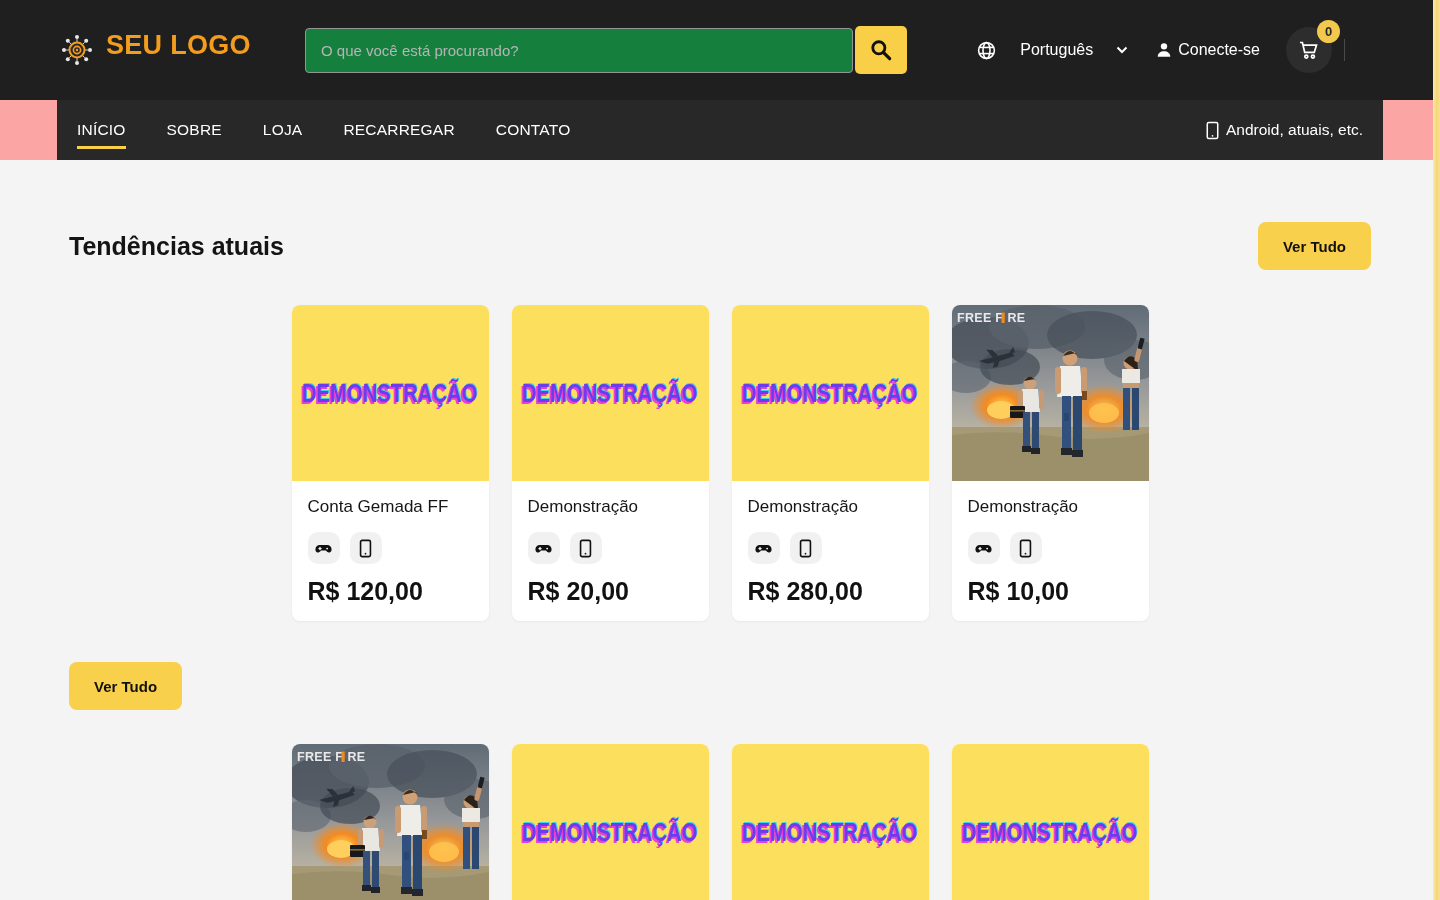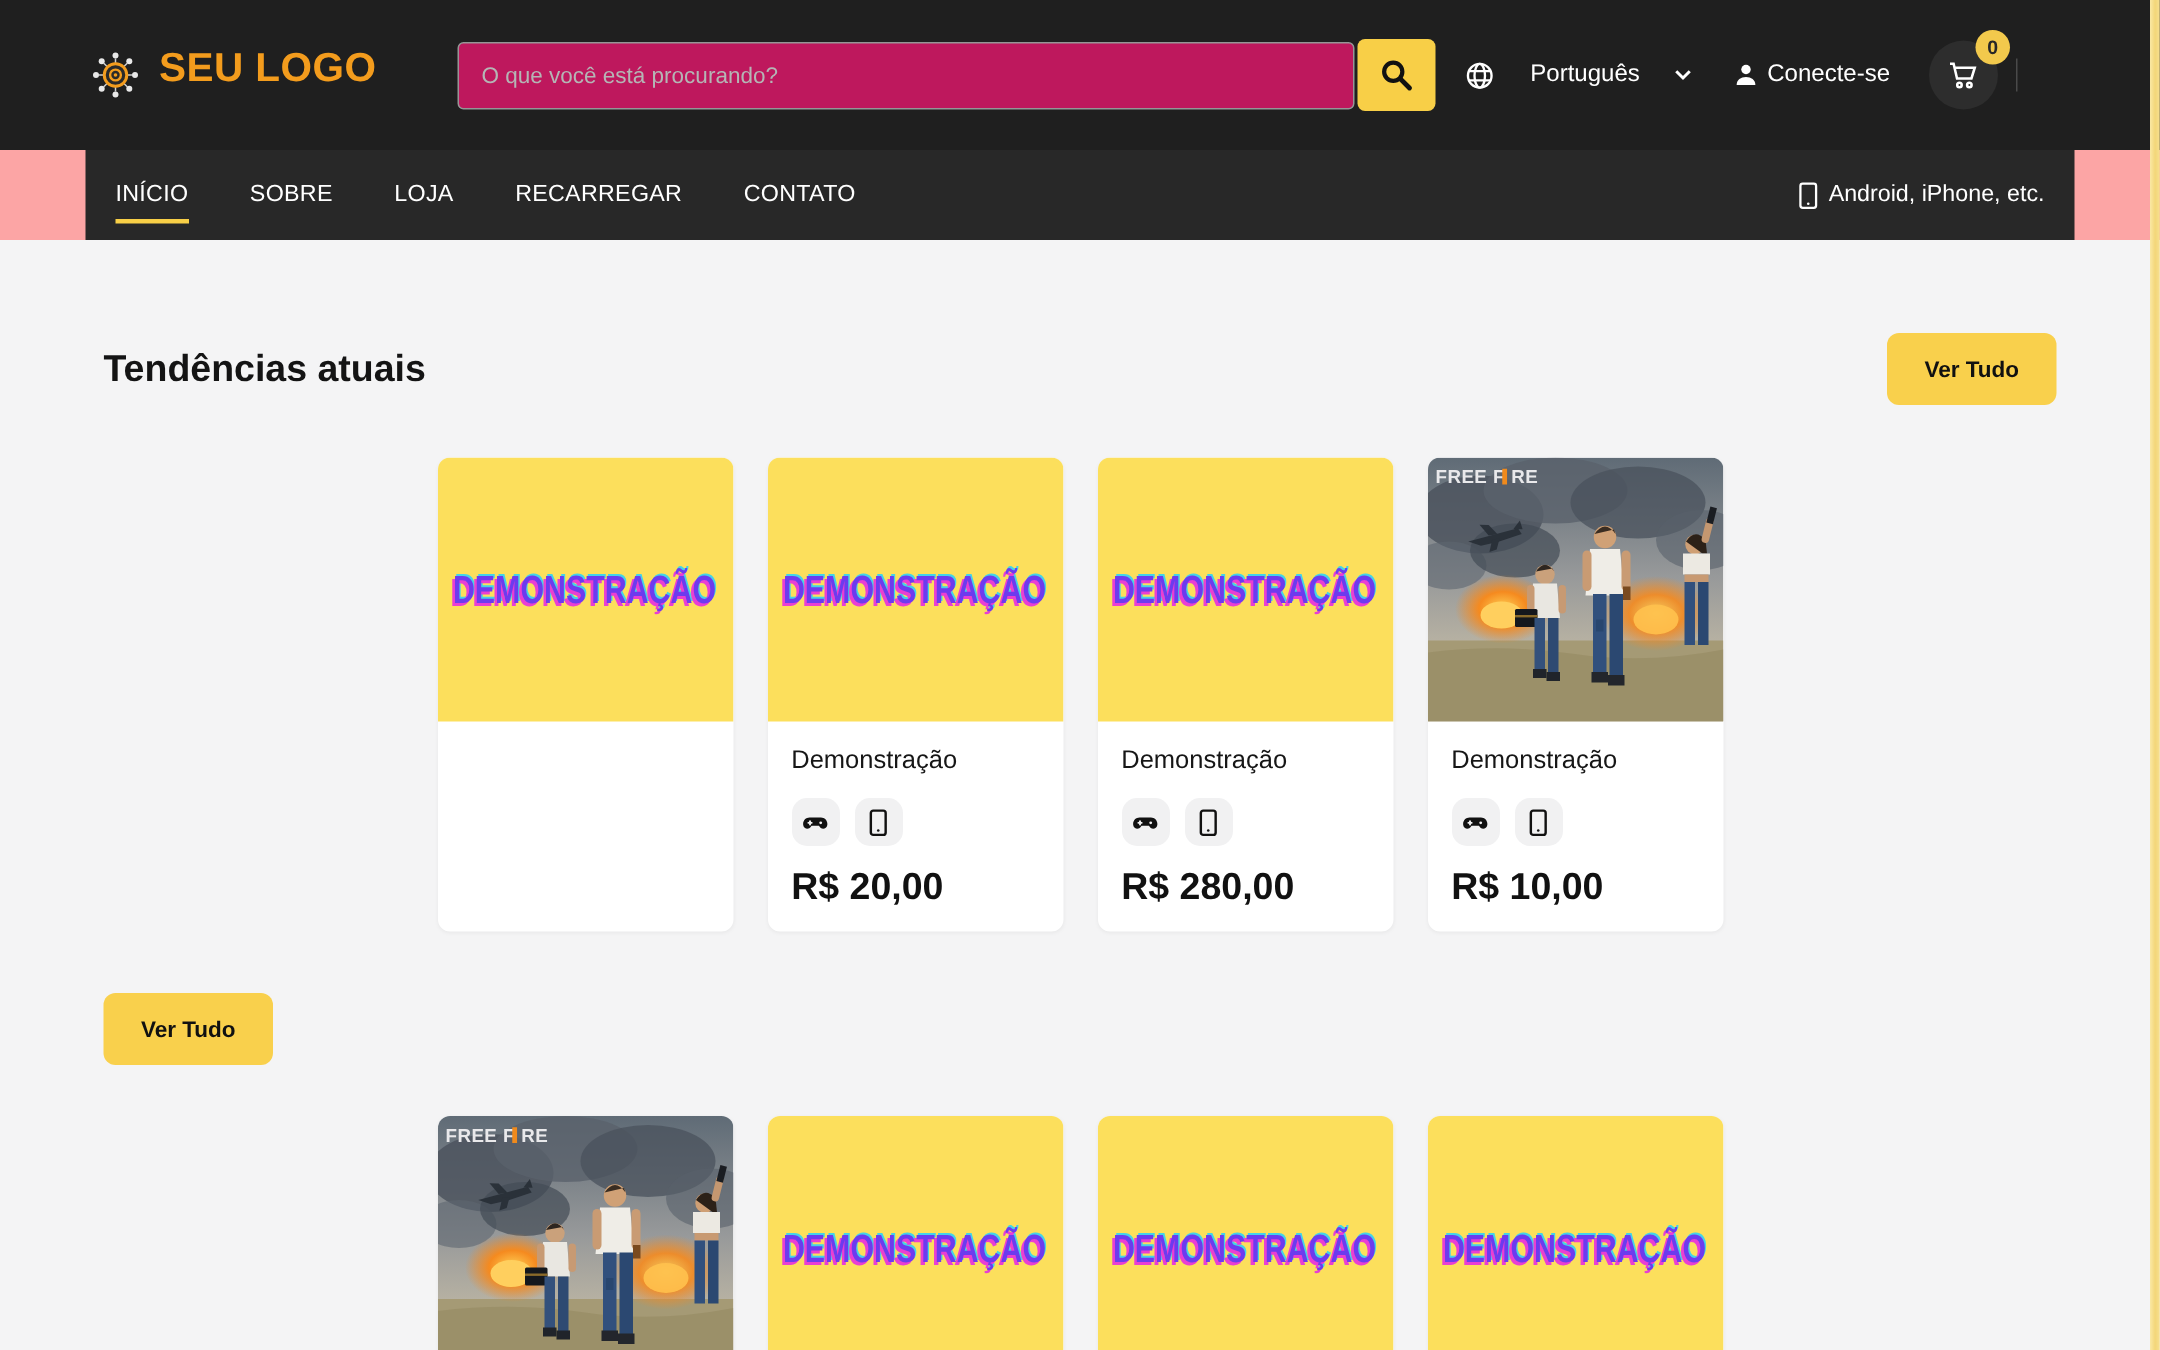--- a/index.html
+++ b/index.html
@@ -10,21 +10,21 @@
     font-family: "Liberation Sans", sans-serif;
   }
 
   
   .top-header { position: relative; height: 100px; background: #1f1f1f; }
   .logo { position: absolute; left: 57px; top: 50%; transform: translateY(-50%);
           display: flex; align-items: flex-start; gap: 9px; cursor: pointer; }
   .logo-text { font-size: 27px; font-weight: bold; color: #f39c1d; letter-spacing: .3px; }
 
   .search { position: absolute; left: 305px; top: 26px; display: flex; align-items: center; }
-  .search input { width: 598px; height: 45px; background: #be185d; border: 1px solid #969696;
+  .search input { width: 548px; height: 45px; background: #15803d; border: 1px solid #969696;
     border-radius: 4px; color: #e0e0e0; padding: 0 15px; font-size: 15px; outline: none;
     font-family: "Liberation Sans", sans-serif; }
   .search input::placeholder { color: #b5b5b5; }
   .search-btn { width: 52px; height: 48px; margin-left: 2px; background: #f8cf47; border: none;
     border-radius: 5px; display: flex; align-items: center; justify-content: center; cursor: pointer; }
 
   .header-right { position: absolute; right: 95px; top: 0; height: 100px;
     display: flex; align-items: center; gap: 26px; }
   .lang, .account { display: flex; align-items: center; gap: 23px; color: #fff;
     font-size: 16px; cursor: pointer; white-space: nowrap; }
@@ -187,38 +187,62 @@
     <div class="nav-item">
       <span>CONTATO</span>
     </div>
     <div class="device-note">
       <span style="display:flex;">
         <svg width="15" height="19" viewBox="0 0 14 20" fill="none" stroke="#fff" stroke-width="1.6">
           <rect x="1.5" y="1.5" width="11" height="17" rx="1.6"></rect>
           <circle cx="7" cy="15.6" r="0.9" fill="#fff" stroke="none"></circle>
         </svg>
       </span>
-      <span>Android, iPhone, etc.</span>
+      <span>Android, atuais, etc.</span>
     </div>
   </div>
 </nav>
 
 <main>
   <div class="container">
 
     <section class="trending">
       <div class="section-head">
         <h2 class="section-title">Tendências atuais</h2>
         <button class="ver-tudo">Ver Tudo</button>
       </div>
       <div class="cards">
 
         <article class="card">
           <div class="card-img demo-img">
             <span class="demo-text">DEMONSTRAÇÃO</span>
+          </div>
+          <div class="card-body">
+            <div class="card-title">Conta Gemada FF</div>
+            <div class="chips">
+              <span class="chip">
+                <span style="display:flex;">
+                  <svg width="19" height="19" viewBox="0 0 24 24">
+                    <path fill="#111" d="M7.2 7.5h9.6c3 0 5.4 2.4 5.4 5.4 0 .4 0 .8-.1 1.2-.3 1.7-1.8 2.9-3.5 2.9-1.1 0-2.1-.5-2.7-1.4l-.8-1.1H8.9l-.8 1.1c-.6.9-1.6 1.4-2.7 1.4-1.7 0-3.2-1.2-3.5-2.9-.1-.4-.1-.8-.1-1.2 0-3 2.4-5.4 5.4-5.4z"></path>
+                    <rect x="5.4" y="11.3" width="4.4" height="1.6" rx="0.8" fill="#f1f1f2"></rect>
+                    <rect x="6.8" y="9.9" width="1.6" height="4.4" rx="0.8" fill="#f1f1f2"></rect>
+                    <circle cx="16.6" cy="12.1" r="1.2" fill="#f1f1f2"></circle>
+                  </svg>
+                </span>
+              </span>
+              <span class="chip">
+                <span style="display:flex;">
+                  <svg width="17" height="19" viewBox="0 0 14 20" fill="none" stroke="#111" stroke-width="1.7">
+                    <rect x="1.8" y="1.5" width="10.4" height="17" rx="1.7"></rect>
+                    <circle cx="7" cy="15.4" r="0.9" fill="#111" stroke="none"></circle>
+                  </svg>
+                </span>
+              </span>
+            </div>
+            <div class="price">R$ 120,00</div>
           </div>
         </article>
 
         <article class="card">
           <div class="card-img demo-img">
             <span class="demo-text">DEMONSTRAÇÃO</span>
           </div>
           <div class="card-body">
             <div class="card-title">Demonstração</div>
             <div class="chips">

